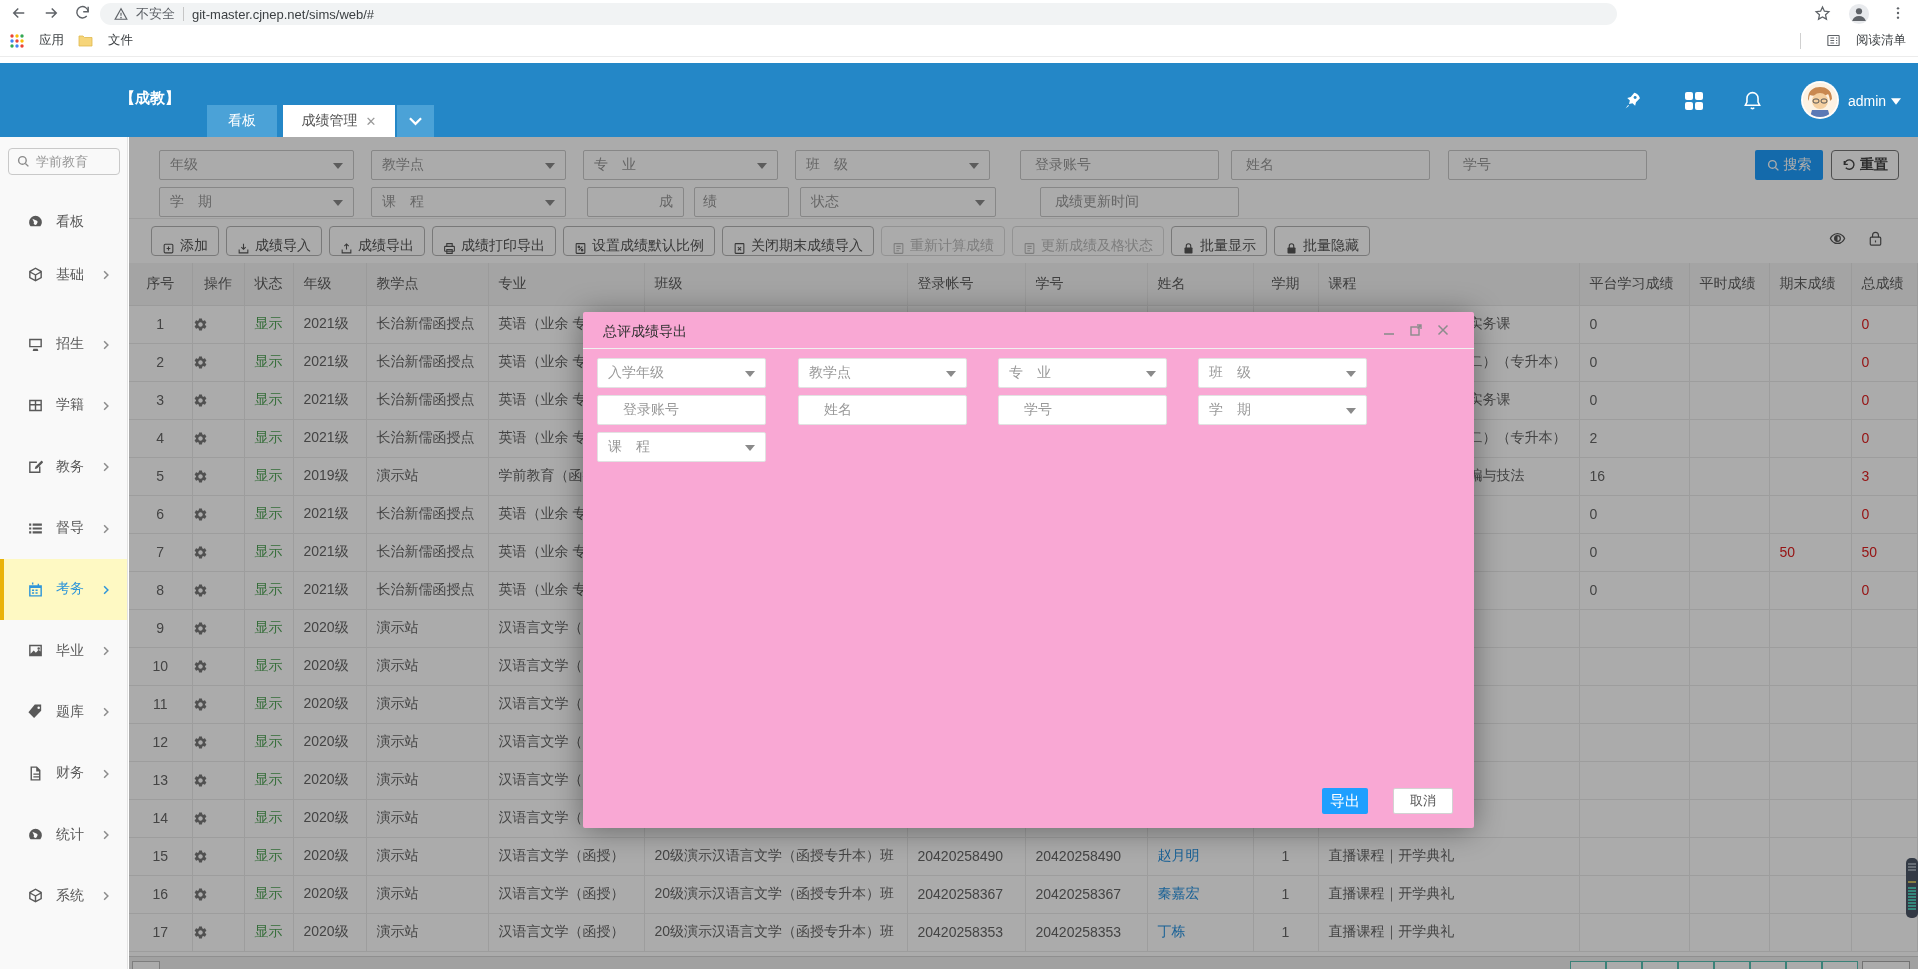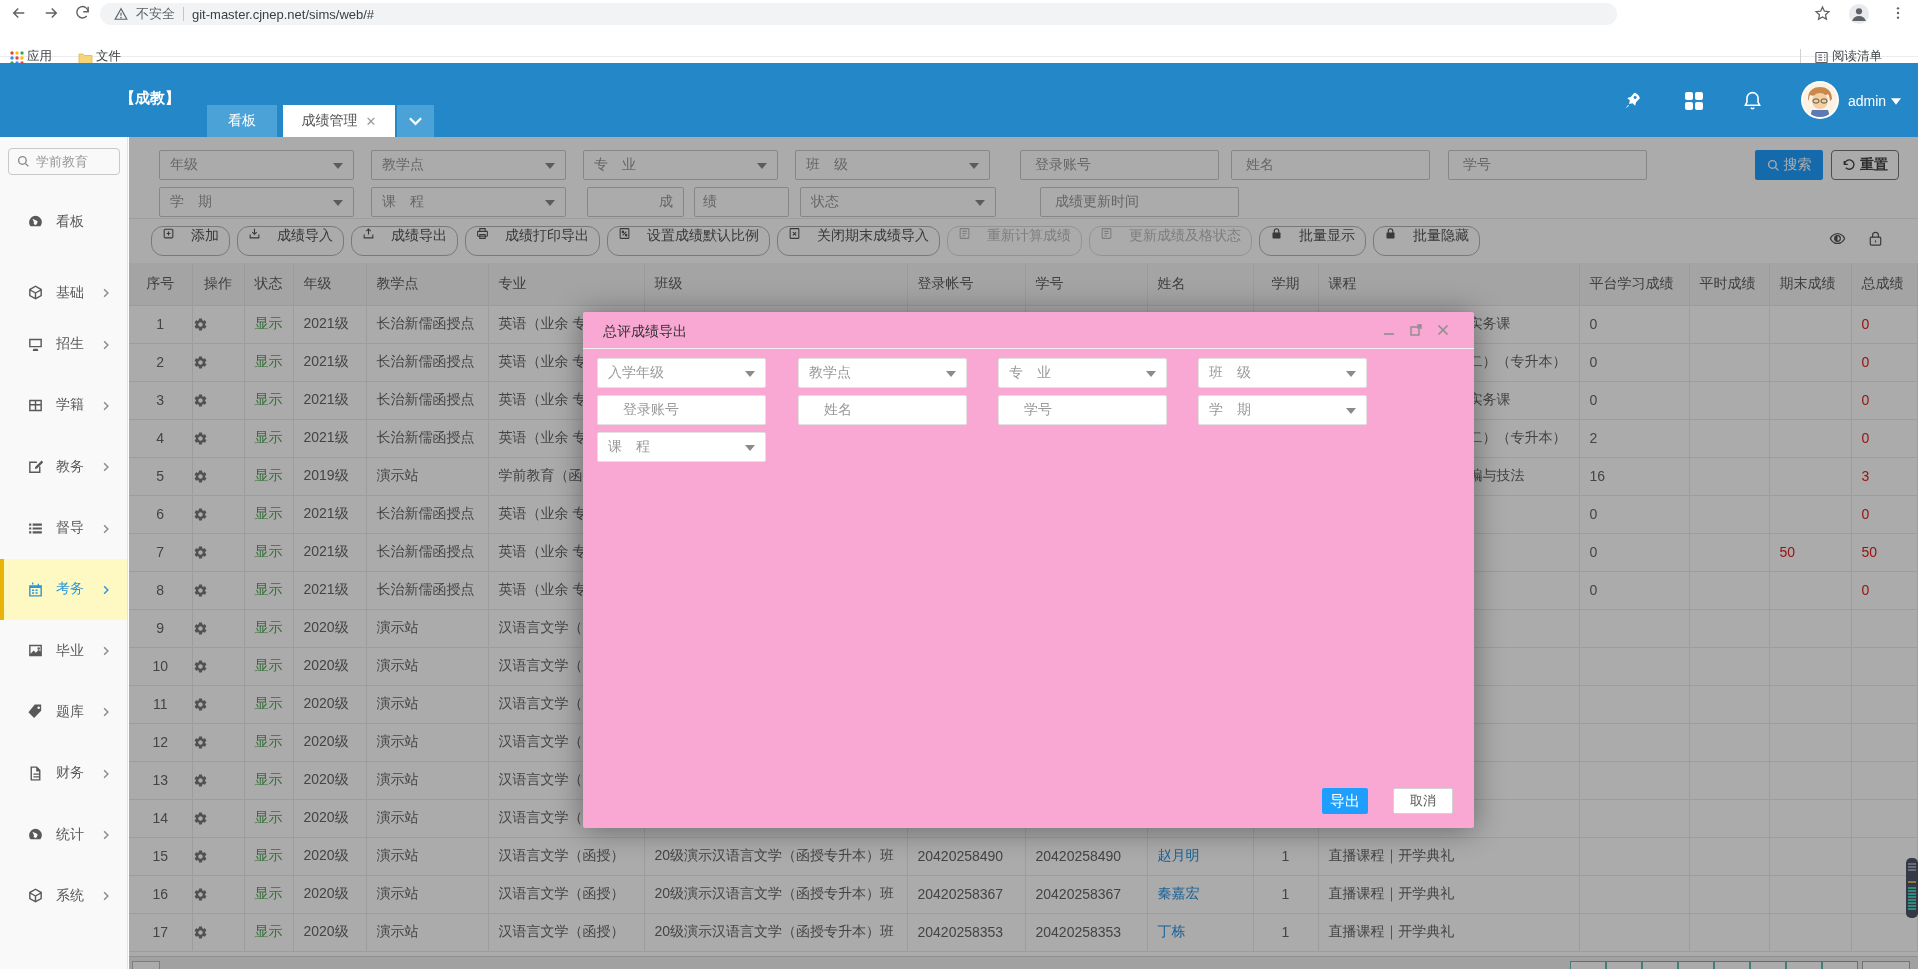--- a/index.html
+++ b/index.html
@@ -6,21 +6,21 @@
 html,body{width:1918px;height:969px;overflow:hidden;font-family:"Liberation Sans","DejaVu Sans",sans-serif;background:#fff;position:relative}
 svg{display:block}
 
 #chrome{position:absolute;top:0;left:0;width:100%;height:28px;background:#fff}
 .nav-ic{position:absolute;top:4px;color:#5f6368}
 #url-pill{position:absolute;left:100px;top:3px;width:1517px;height:22px;background:#f1f3f4;border-radius:11px;display:flex;align-items:center;padding:0 14px;font-size:13px;color:#5f6368;gap:8px}
 #url-pill .sep{width:1px;height:14px;background:#c6c6c6}
 #url-text{color:#3c4043;font-size:13px}
 
 #bookmarks{position:absolute;top:28px;left:0;width:100%;height:29px;background:#fff;border-bottom:1px solid #ececec;font-size:12.5px;color:#3c4043}
-.bm-item{position:absolute;top:20px;display:flex;align-items:flex-end;gap:3px}
+.bm-item{position:absolute;top:4px;display:flex;align-items:center;gap:15px}
 
 #appheader{position:absolute;top:63px;left:0;width:100%;height:74px;background:#2487c7}
 #brand{position:absolute;left:120px;top:26px;color:#fff;font-size:15px;font-weight:bold}
 #tabs{position:absolute;left:207px;bottom:0;display:flex;align-items:flex-end}
 .tab{height:32px;display:flex;align-items:center;justify-content:center;font-size:14px;color:#fff;background:#4ba2d7}
 .tab.t1{width:70px;margin-right:6px}
 .tab.active{width:112px;background:#fff;color:#555;gap:8px}
 .tab.active .x{color:#999;font-size:13px}
 .tab.chev{width:37px;margin-left:2px}
 .hicon{position:absolute;color:#fff}
@@ -39,21 +39,21 @@
 .sb-item.active .ar{left:97px}
 
 #content{position:absolute;top:137px;left:129px;width:1789px;height:832px;background:#fff}
 .ffield{position:absolute;height:30px;border:1px solid #c9c9c9;border-radius:2px;font-size:14px;color:#999;display:flex;align-items:center;background:#fff}
 .ffield .ph{padding-left:10px}
 .ffield.inp .ph{padding-left:14px}
 .ffield .dar{position:absolute;right:10px;top:12px;width:0;height:0;border-left:5px solid transparent;border-right:5px solid transparent;border-top:6px solid #8a8a8a}
 #btn-search{position:absolute;left:1626px;top:13px;width:68px;height:30px;background:#1E9FFF;border-radius:2px;color:#fff;font-size:14px;display:flex;align-items:center;justify-content:center;gap:4px}
 #btn-reset{position:absolute;left:1702px;top:13px;width:68px;height:30px;background:#fff;border:1px solid #777;border-radius:4px;color:#444;font-size:14px;display:flex;align-items:center;justify-content:center;gap:4px;font-weight:bold}
 #toolbar{position:absolute;left:0;top:81px;width:100%;height:45px;border-top:1px solid #ececec;display:flex;align-items:center;padding-left:22px}
-.tbtn{height:30px;border:1px solid #b5b5b5;border-radius:12px;background:#fff;color:#555;font-size:14px;display:flex;align-items:flex-start;padding:0 10px;gap:16px;margin-right:7px}
+.tbtn{height:30px;border:1px solid #b5b5b5;border-radius:4px;background:#fff;color:#555;font-size:14px;display:flex;align-items:flex-end;padding:0 10px;gap:5px;margin-right:7px}
 .tbtn.dis{color:#bcbcbc;border-color:#dcdcdc}
 #colctl{position:absolute;right:35px;top:93px;display:flex;gap:22px;color:#555}
 
 #tablewrap{position:absolute;left:0;top:126px;width:1789px}
 table{border-collapse:collapse;table-layout:fixed;width:1788px;font-size:14px;color:#666}
 th{height:42px;background:#f5f5f5;font-weight:400;color:#5e5e5e;border-right:1px solid #e8e8e8;border-bottom:1px solid #e8e8e8;text-align:left;padding-left:10px;white-space:nowrap;overflow:hidden}
 td{height:38px;border-right:1px solid #ebebeb;border-bottom:1px solid #ebebeb;padding-left:10px;white-space:nowrap;overflow:hidden;background:#fff}
 th.c,td.c{text-align:center;padding-left:0}
 td.green{color:#4fa355}
 td.red{color:#e02020}
@@ -223,21 +223,21 @@
   </div>
   <div id="sb-items">
       <div class="sb-item" style="top: 54px;">
         <span class="ic">
           <svg width="17" height="17" viewBox="0 0 24 24" fill="#595959">
             <path d="M12 4a9 9 0 0 0-9 9c0 2.2.8 4.2 2.1 5.8h13.8A8.96 8.96 0 0 0 21 13a9 9 0 0 0-9-9zm1.6 11.9a2.3 2.3 0 0 1-3.2.5 2.3 2.3 0 0 1-.5-3.2L7.6 8l6.4 2.9c1 .8 1.3 2 .6 3z"></path>
           </svg>
         </span>
     <span class="lb">看板</span>
       </div>
-      <div class="sb-item" style="top: 125px;">
+      <div class="sb-item" style="top: 107px;">
         <span class="ic">
           <svg width="17" height="17" viewBox="0 0 24 24" fill="#595959">
             <path d="M12 2l9 5.2v9.6L12 22l-9-5.2V7.2L12 2zm0 2.3L5.5 8 12 11.7 18.5 8 12 4.3zM5 9.8v6l6 3.4v-6L5 9.8zm14 0l-6 3.4v6l6-3.4v-6z"></path>
           </svg>
         </span>
     <span class="lb">基础</span>
         <span class="ar">
           <svg width="10" height="10" viewBox="0 0 16 16" fill="none" stroke="#8c8c8c" stroke-width="2.4">
             <path d="M5 2l6 6-6 6"></path>
           </svg>

